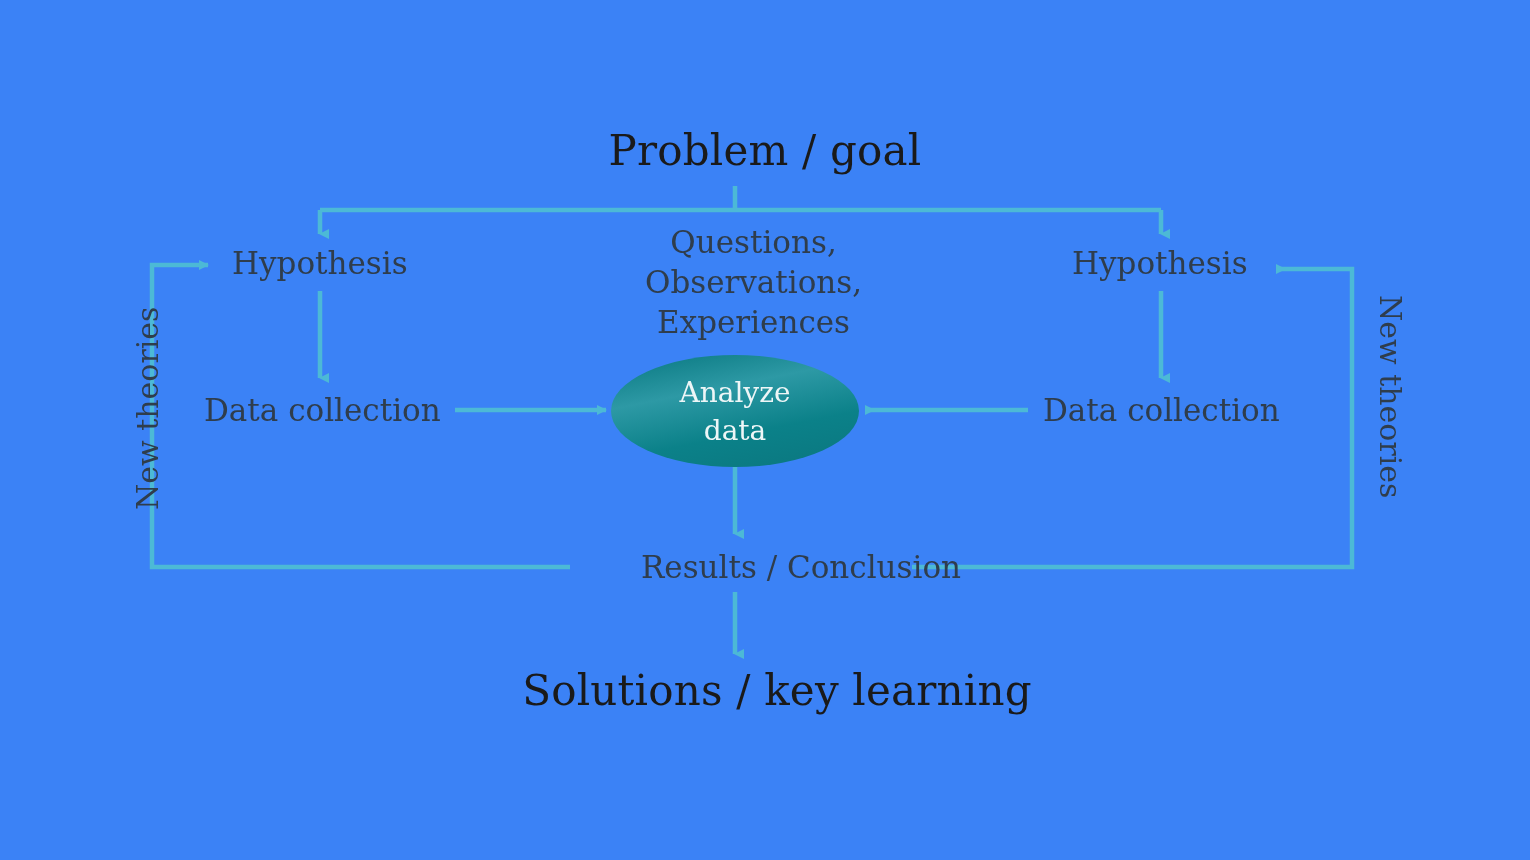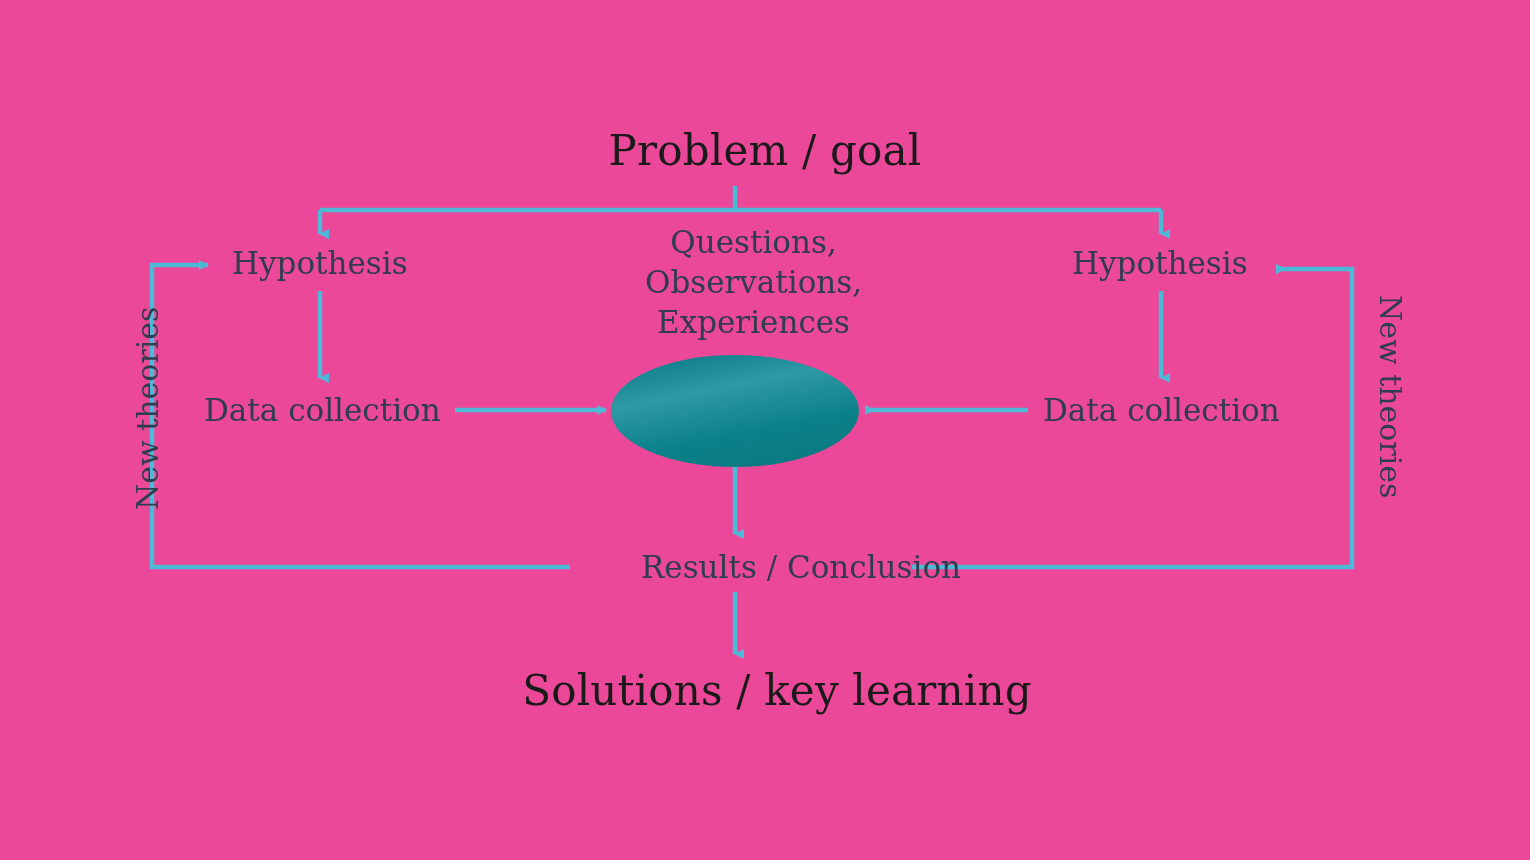--- a/index.html
+++ b/index.html
@@ -10,21 +10,21 @@
   body {
     width: 1530px;
     height: 860px;
     overflow: hidden;
     font-family: "DejaVu Serif", serif;
   }
   #canvas {
     position: relative;
     width: 1530px;
     height: 860px;
-    background: #ec4899;
+    background: #3b82f6;
   }
   #flow-svg {
     position: absolute;
     left: 0;
     top: 0;
     width: 1530px;
     height: 860px;
   }
   .node-label {
     position: absolute;
@@ -174,20 +174,22 @@
 Experiences</div>
 
   <div class="node-label lbl-hypo-left">Hypothesis</div>
 
   <div class="node-label lbl-hypo-right">Hypothesis</div>
 
   <div class="node-label lbl-data-left">Data collection</div>
 
   <div class="node-label lbl-data-right">Data collection</div>
 
+  <div class="node-label lbl-analyze">Analyze
+data</div>
 
   <div class="node-label lbl-results">Results / Conclusion</div>
 
   <div class="node-label lbl-solutions">Solutions / key learning</div>
 
   <div class="node-label lbl-newtheories-left">New theories</div>
 
   <div class="node-label lbl-newtheories-right">New theories</div>
 
 </div>

